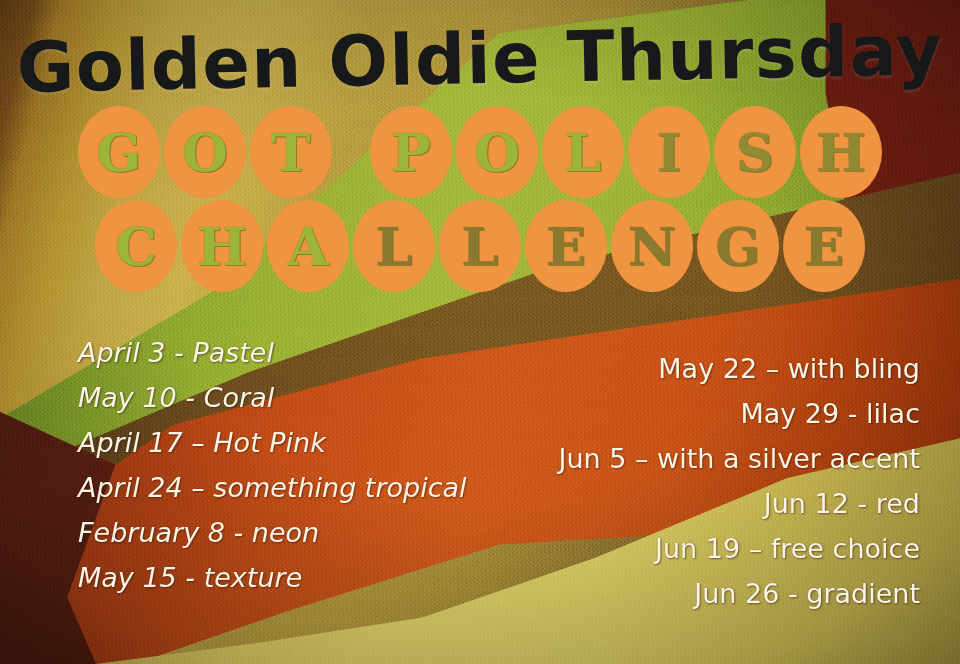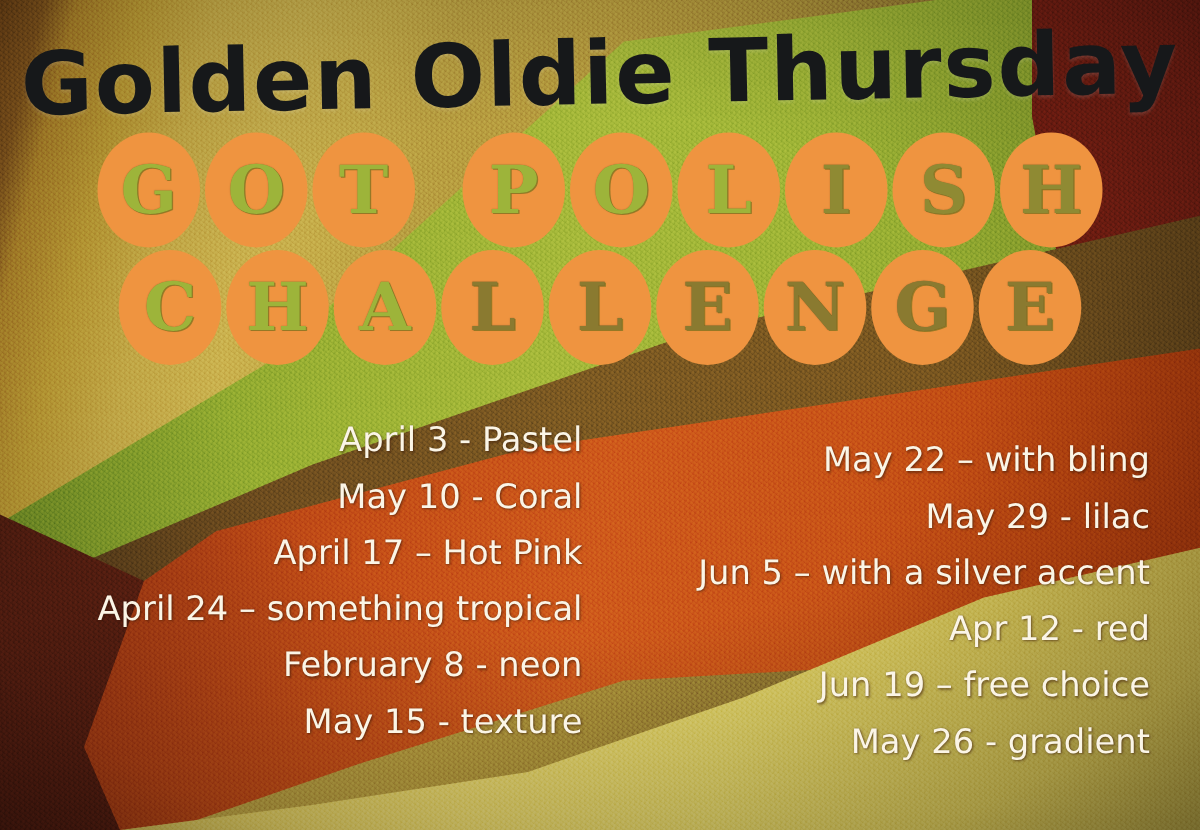--- a/index.html
+++ b/index.html
@@ -160,21 +160,21 @@
     padding: 0 26px;
   }
   .col {
     font-family: "DejaVu Sans", sans-serif;
     font-size: 27px;
     line-height: 45px;
     color: #fbf5e6;
     text-shadow: 1px 1px 2px rgba(60,25,10,0.55), 0 0 1px rgba(0,0,0,0.3);
     white-space: nowrap;
   }
-  .col-left  { text-align: right;  margin-left: 52px; }
+  .col-left  { text-align: left;  margin-left: 52px; font-style: italic; }
   .col-right { text-align: right; margin-right: 14px; margin-top: 16px; }
   .entry { display: block; }
 </style>
 </head>
 <body>
 
 <div id="poster">
 
   <div class="bg-layer bg-base"></div>
   <div class="bg-layer bg-green"></div>
@@ -261,20 +261,20 @@
       <span class="entry">April 17 – Hot Pink</span>
       <span class="entry">April 24 – something tropical</span>
       <span class="entry">February 8 - neon</span>
       <span class="entry">May 15 - texture</span>
     </div>
 
     <div class="col col-right">
       <span class="entry">May 22 – with bling</span>
       <span class="entry">May 29 - lilac</span>
       <span class="entry">Jun 5 – with a silver accent</span>
-      <span class="entry">Apr 12 - red</span>
+      <span class="entry">Jun 12 - red</span>
       <span class="entry">Jun 19 – free choice</span>
-      <span class="entry">May 26 - gradient</span>
+      <span class="entry">Jun 26 - gradient</span>
     </div>
 
   </div>
 
 </div>
 
 </body></html>

